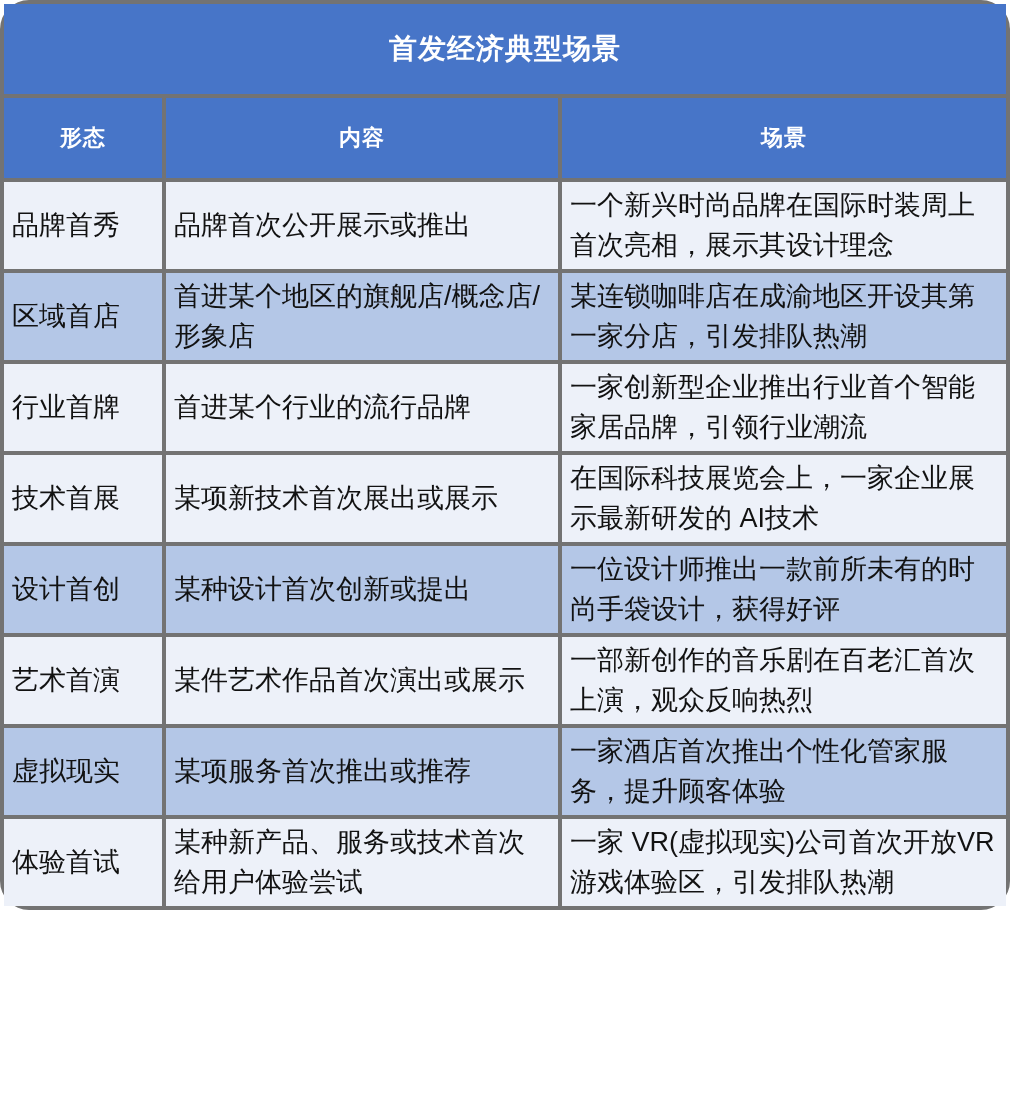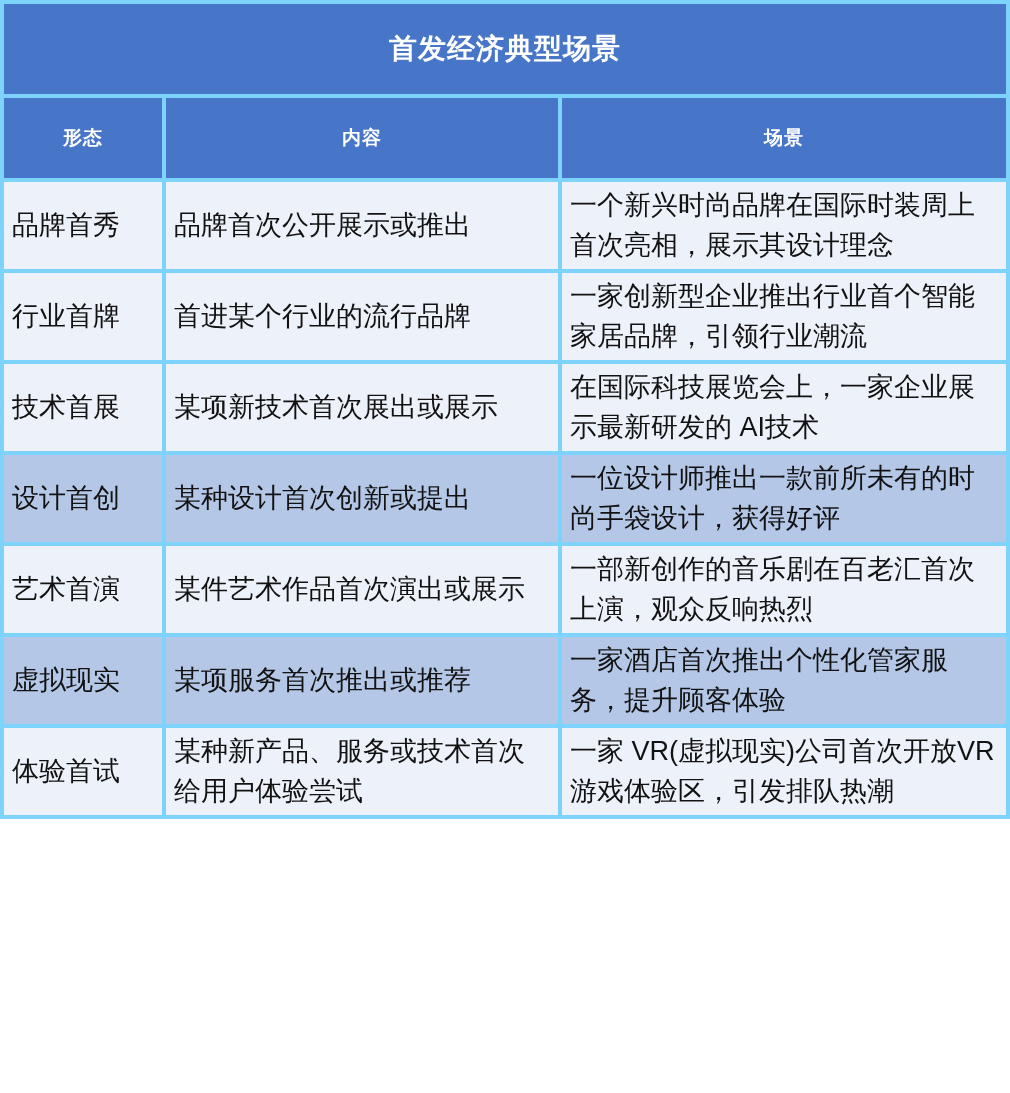--- a/index.html
+++ b/index.html
@@ -12,41 +12,42 @@
     width: 1010px;
     height: 1093px;
     background: #ffffff;
     overflow: hidden;
   }
   table.scene-table {
     width: 1010px;
     border-collapse: separate;
     border-spacing: 4px;
     table-layout: fixed;
-    background: #7dd3fc;
+    background: #737373;
+    border-radius: 29px;
   }
   table.scene-table td, table.scene-table th {
     box-sizing: border-box;
     margin: 0;
   }
   .title-cell {
     height: 90px;
     background: var(--hdr-bg);
     color: var(--hdr-fg);
     font-size: 28px;
     font-weight: bold;
     text-align: center;
     vertical-align: middle;
     letter-spacing: 1px;
   }
   .header-row th {
     height: 80px;
     background: var(--hdr-bg);
     color: var(--hdr-fg);
-    font-size: 19px;
+    font-size: 22px;
     font-weight: bold;
     text-align: center;
     vertical-align: middle;
     letter-spacing: 1px;
   }
   .data-row td {
     height: 87px;
     padding: 4px 8px 4px 8px;
     font-size: 27px;
     line-height: 1.45;
@@ -77,20 +78,25 @@
         <th>内容</th>
         <th>场景</th>
       </tr>
     </tbody>
     <tbody id="rows-body">
         <tr class="data-row even">
           <td>品牌首秀</td>
           <td>品牌首次公开展示或推出</td>
           <td>一个新兴时尚品牌在国际时装周上首次亮相，展示其设计理念</td>
         </tr>
+        <tr class="data-row odd">
+          <td>区域首店</td>
+          <td>首进某个地区的旗舰店/概念店/形象店</td>
+          <td>某连锁咖啡店在成渝地区开设其第一家分店，引发排队热潮</td>
+        </tr>
         <tr class="data-row even">
           <td>行业首牌</td>
           <td>首进某个行业的流行品牌</td>
           <td>一家创新型企业推出行业首个智能家居品牌，引领行业潮流</td>
         </tr>
         <tr class="data-row even">
           <td>技术首展</td>
           <td>某项新技术首次展出或展示</td>
           <td>在国际科技展览会上，一家企业展示最新研发的 AI技术</td>
         </tr>

